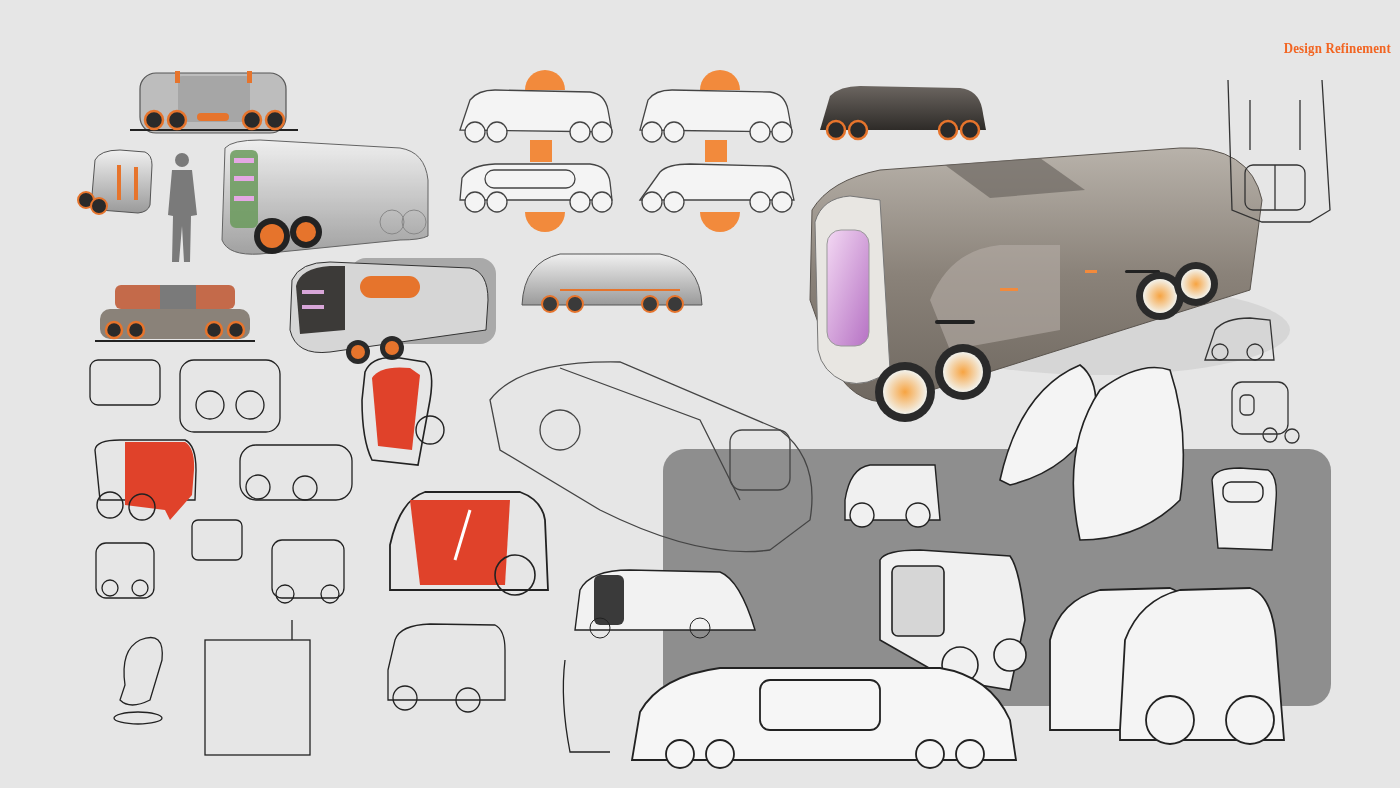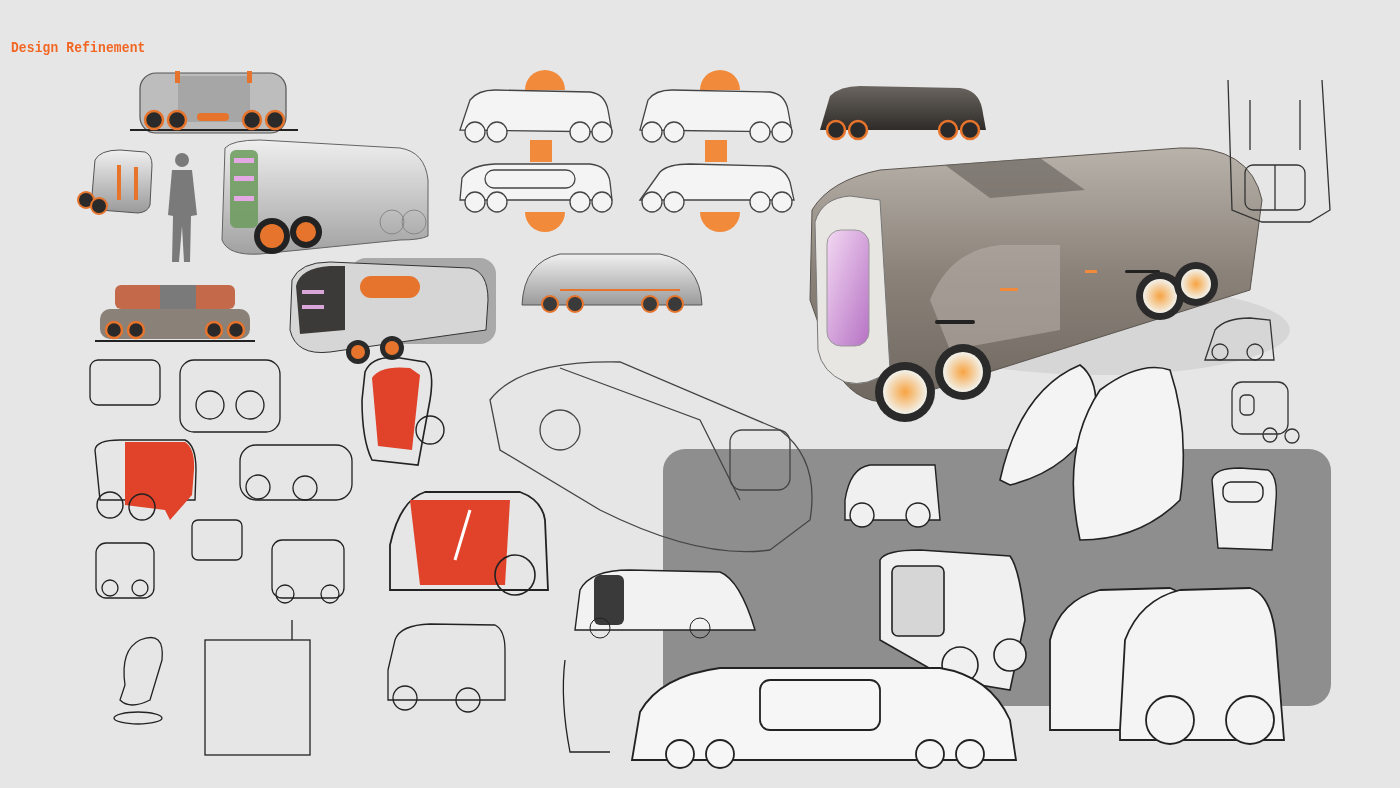--- a/index.html
+++ b/index.html
@@ -1,17 +1,17 @@
 <!DOCTYPE html>
 <html><head>
 <meta charset="utf-8">
 <style>
   html,body{margin:0;padding:0;}
   body{width:1400px;height:788px;background:#e6e6e6;position:relative;overflow:hidden;font-family:"Liberation Sans",sans-serif;}
-  .title{position:absolute;left:0;width:1400px;top:40px;text-align:left;font-family:Liberation Mono, monospace;font-weight:bold;font-size:15px;color:#f26522;letter-spacing:0.2px;}
+  .title{position:absolute;left:0;width:1400px;top:40px;text-align:right;font-family:Liberation Serif, serif;font-weight:bold;font-size:15px;color:#f26522;letter-spacing:0.2px;}
   .title span{display:inline-block;transform:translateX(0px) scaleX(0.86);}
   .panel{position:absolute;border-radius:22px;}
   svg.layer{position:absolute;left:0;top:0;}
 </style>
 </head>
 <body>
 
 <div class="title"><span>Design Refinement</span></div>
 
 <div class="panel" style="left:663px;top:449px;width:668px;height:257px;background:#8e8e8e;"></div>

